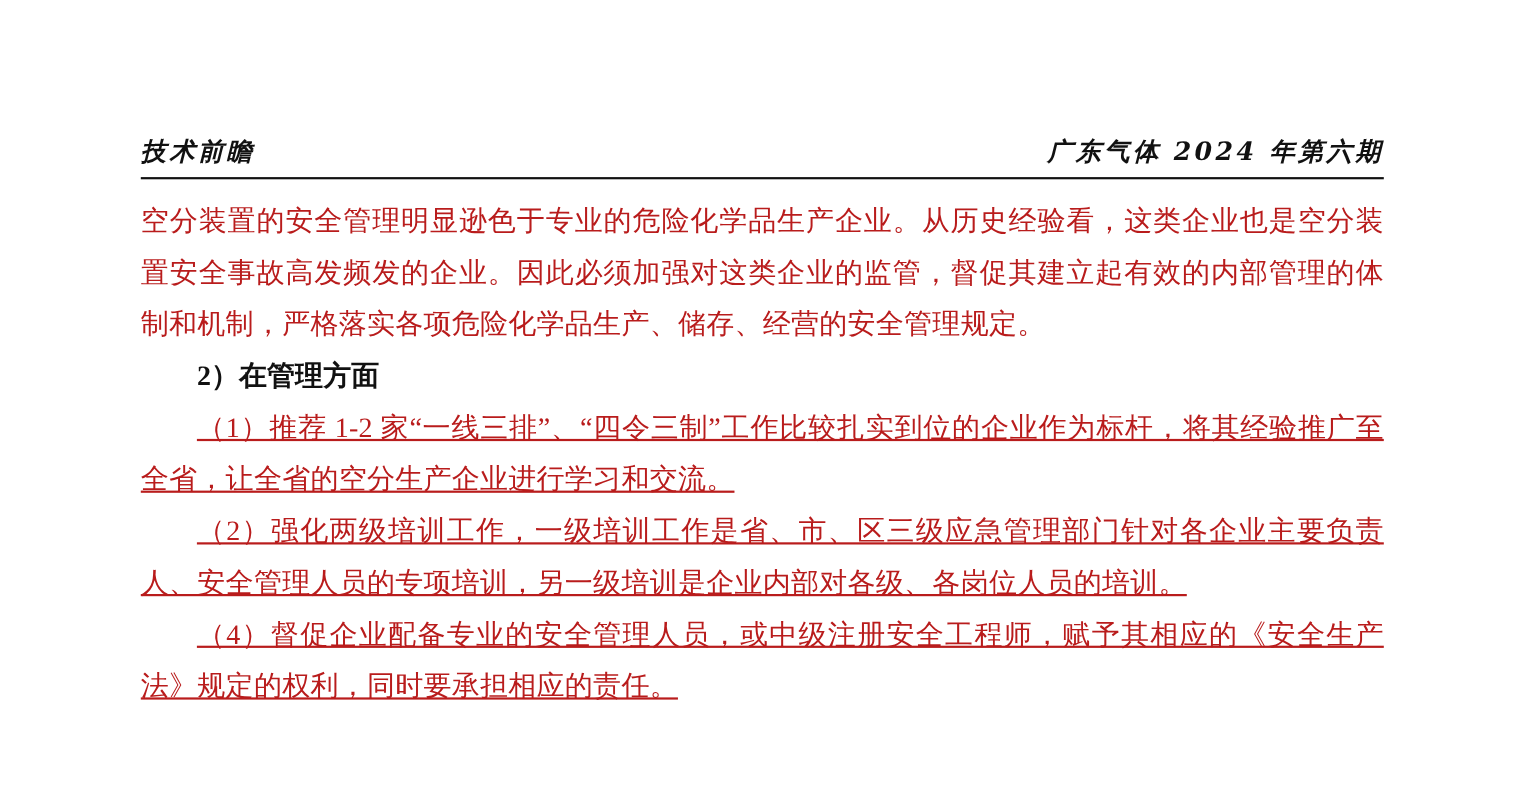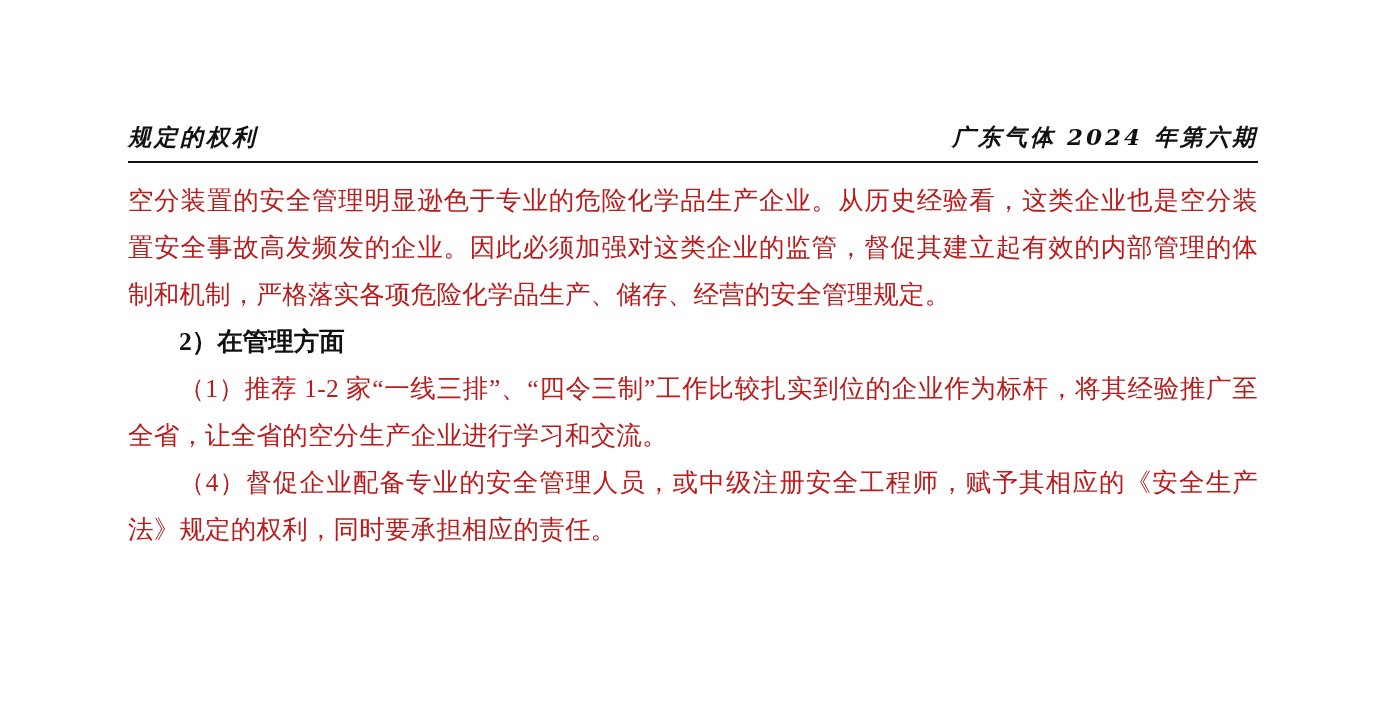--- a/index.html
+++ b/index.html
@@ -50,41 +50,43 @@
     margin: 0;
     font-size: 25.5px;
     line-height: 47px;
     text-align: justify;
     text-justify: inter-ideograph;
     letter-spacing: 0.2px;
     color: #b91c1c;
   }
   p.indent {
     text-indent: 51px;
+    text-decoration: underline;
   }
   p.heading {
     margin: 0;
     font-size: 25.5px;
     line-height: 47px;
     font-weight: bold;
     text-indent: 51px;
     color: #111111;
   }
 </style>
 </head>
 <body>
 
 <div class="page">
 
   <div class="header">
-    <div class="header-left">规定的权利</div>
+    <div class="header-left">技术前瞻</div>
     <div class="header-right">广东气体 2024 年第六期</div>
   </div>
   <div class="header-rule"></div>
 
   <div class="body-text">
     <p class="para">空分装置的安全管理明显逊色于专业的危险化学品生产企业。从历史经验看，这类企业也是空分装置安全事故高发频发的企业。因此必须加强对这类企业的监管，督促其建立起有效的内部管理的体制和机制，严格落实各项危险化学品生产、储存、经营的安全管理规定。</p>
     <p class="heading">2）在管理方面</p>
     <p class="para indent">（1）推荐 1-2 家“一线三排”、“四令三制”工作比较扎实到位的企业作为标杆，将其经验推广至全省，让全省的空分生产企业进行学习和交流。</p>
+    <p class="para indent">（2）强化两级培训工作，一级培训工作是省、市、区三级应急管理部门针对各企业主要负责人、安全管理人员的专项培训，另一级培训是企业内部对各级、各岗位人员的培训。</p>
     <p class="para indent">（4）督促企业配备专业的安全管理人员，或中级注册安全工程师，赋予其相应的《安全生产法》规定的权利，同时要承担相应的责任。</p>
   </div>
 
 </div>
 
 </body></html>

